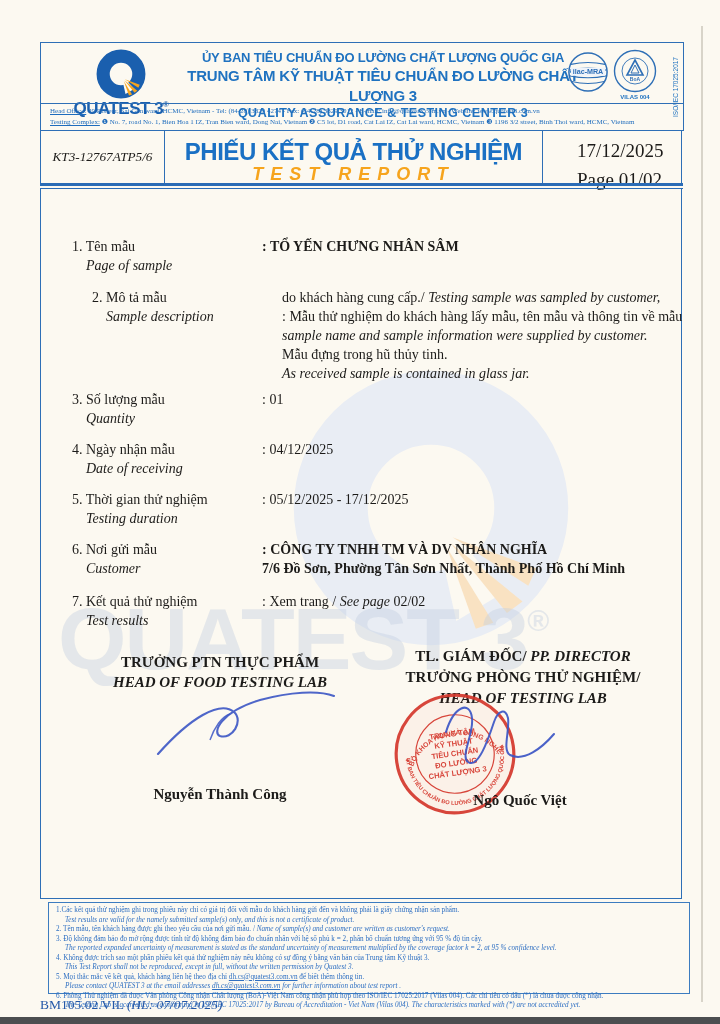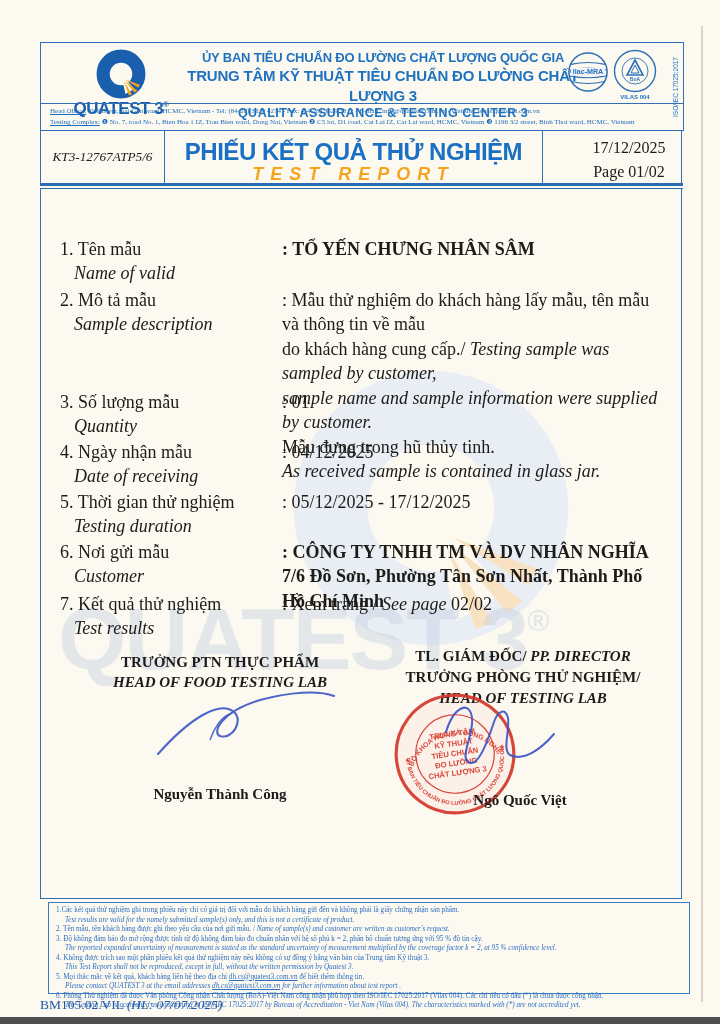--- a/index.html
+++ b/index.html
@@ -34,37 +34,37 @@
   .hdr-contact{position:absolute;left:0;right:0;bottom:0;border-top:1.5px solid #2e6fb6;
                padding:2px 6px 2px 9px;font-size:7px;line-height:1.55;color:#1e6cbd;
                font-family:"Liberation Serif",serif;white-space:nowrap;}
   .hdr-contact .u{text-decoration:underline;}
   
   .title-row{position:absolute;left:40px;top:130.5px;width:642px;height:52px;display:flex;z-index:2;
              border-left:1.5px solid #2e6fb6;border-right:1.5px solid #2e6fb6;box-sizing:border-box;}
   .t-c1{width:124px;border-right:1.5px solid #2e6fb6;display:flex;align-items:center;justify-content:center;
         font-size:13.2px;box-sizing:border-box;font-style:italic;}
   .t-c2{flex:1;border-right:1.5px solid #2e6fb6;text-align:center;padding-top:8px;box-sizing:border-box;}
-  .t-c3{width:138px;padding:5px 0 4px 34px;font-size:16px;line-height:1.55;box-sizing:border-box;text-align:center;}
+  .t-c3{width:138px;padding:5px 0 4px 34px;font-size:19px;line-height:1.55;box-sizing:border-box;}
   .title-vi{font-family:"Liberation Sans",sans-serif;font-weight:700;font-size:24px;letter-spacing:-0.5px;color:#1a70c4;line-height:1.05;}
   .title-en{font-family:"Liberation Sans",sans-serif;font-weight:700;font-style:italic;font-size:18px;
             letter-spacing:7px;color:#f6a41d;line-height:1.2;}
   .double-rule{position:absolute;left:40px;top:182.5px;width:643px;height:2px;z-index:2;
                border-top:3px solid #2b6cb6;border-bottom:1.5px solid #2b6cb6;}
   
   .body-box{position:absolute;left:40px;top:188px;width:642px;height:711px;z-index:1;
             border-left:1.5px solid #2e6fb6;border-right:1.5px solid #2e6fb6;border-bottom:1.5px solid #2e6fb6;
             box-sizing:border-box;}
-  .field{position:absolute;left:60px;width:606px;display:flex;z-index:3;font-size:18px;line-height:1.36;gap:32px;}
+  .field{position:absolute;left:72px;width:606px;display:flex;z-index:3;font-size:14px;line-height:1.36;}
   .f-label{width:190px;flex:none;}
   .f-label .en{font-style:italic;padding-left:14px;}
   .f-value{flex:1;}
   .b{font-weight:700;}
   .i{font-style:italic;}
-  .f1{top:237px;} .f2{top:288px;} .f3{top:390px;} .f4{top:440px;} .f5{top:490px;} .f6{top:540px;} .f7{top:592px;}
+  .f1{top:237px;} .f2{top:288px;margin-left:20px;} .f3{top:390px;} .f4{top:440px;} .f5{top:490px;} .f6{top:540px;} .f7{top:592px;}
   
   .sig-left-title{position:absolute;left:85px;top:652px;width:270px;text-align:center;z-index:3;
                   font-size:15px;font-weight:700;line-height:1.35;}
   .sig-right-title{position:absolute;left:392px;top:646px;width:262px;text-align:center;z-index:3;
                    font-size:15px;font-weight:700;line-height:1.4;}
   .sig-left-name{position:absolute;left:100px;top:786px;width:240px;text-align:center;z-index:4;
                  font-size:15px;font-weight:700;}
   .sig-right-name{position:absolute;left:420px;top:792px;width:200px;text-align:center;z-index:4;
                   font-size:15px;font-weight:700;}
   .sig-svg-left{position:absolute;left:150px;top:688px;width:190px;height:80px;z-index:4;}
@@ -145,33 +145,33 @@
       <div>Page 01/02</div>
     </div>
   </div>
   <div class="double-rule"></div>
 
   <div class="body-box"></div>
 
   <div class="field f1">
     <div class="f-label">
       <div>1. Tên mẫu</div>
-      <div class="en">Name of valid</div>
+      <div class="en">Page of sample</div>
     </div>
     <div class="f-value b">: TỔ YẾN CHƯNG NHÂN SÂM</div>
   </div>
 
   <div class="field f2">
     <div class="f-label">
       <div>2. Mô tả mẫu</div>
       <div class="en">Sample description</div>
     </div>
     <div class="f-value">
+      <div><span>do khách hàng cung cấp./</span><span class="i"> Testing sample was sampled by customer,</span></div>
       <div>: Mẫu thử nghiệm do khách hàng lấy mẫu, tên mẫu và thông tin về mẫu</div>
-      <div><span>do khách hàng cung cấp./</span><span class="i"> Testing sample was sampled by customer,</span></div>
       <div class="i">sample name and sample information were supplied by customer.</div>
       <div>Mẫu đựng trong hũ thủy tinh.</div>
       <div class="i">As received sample is contained in glass jar.</div>
     </div>
   </div>
 
   <div class="field f3">
     <div class="f-label">
       <div>3. Số lượng mẫu</div>
       <div class="en">Quantity</div>

